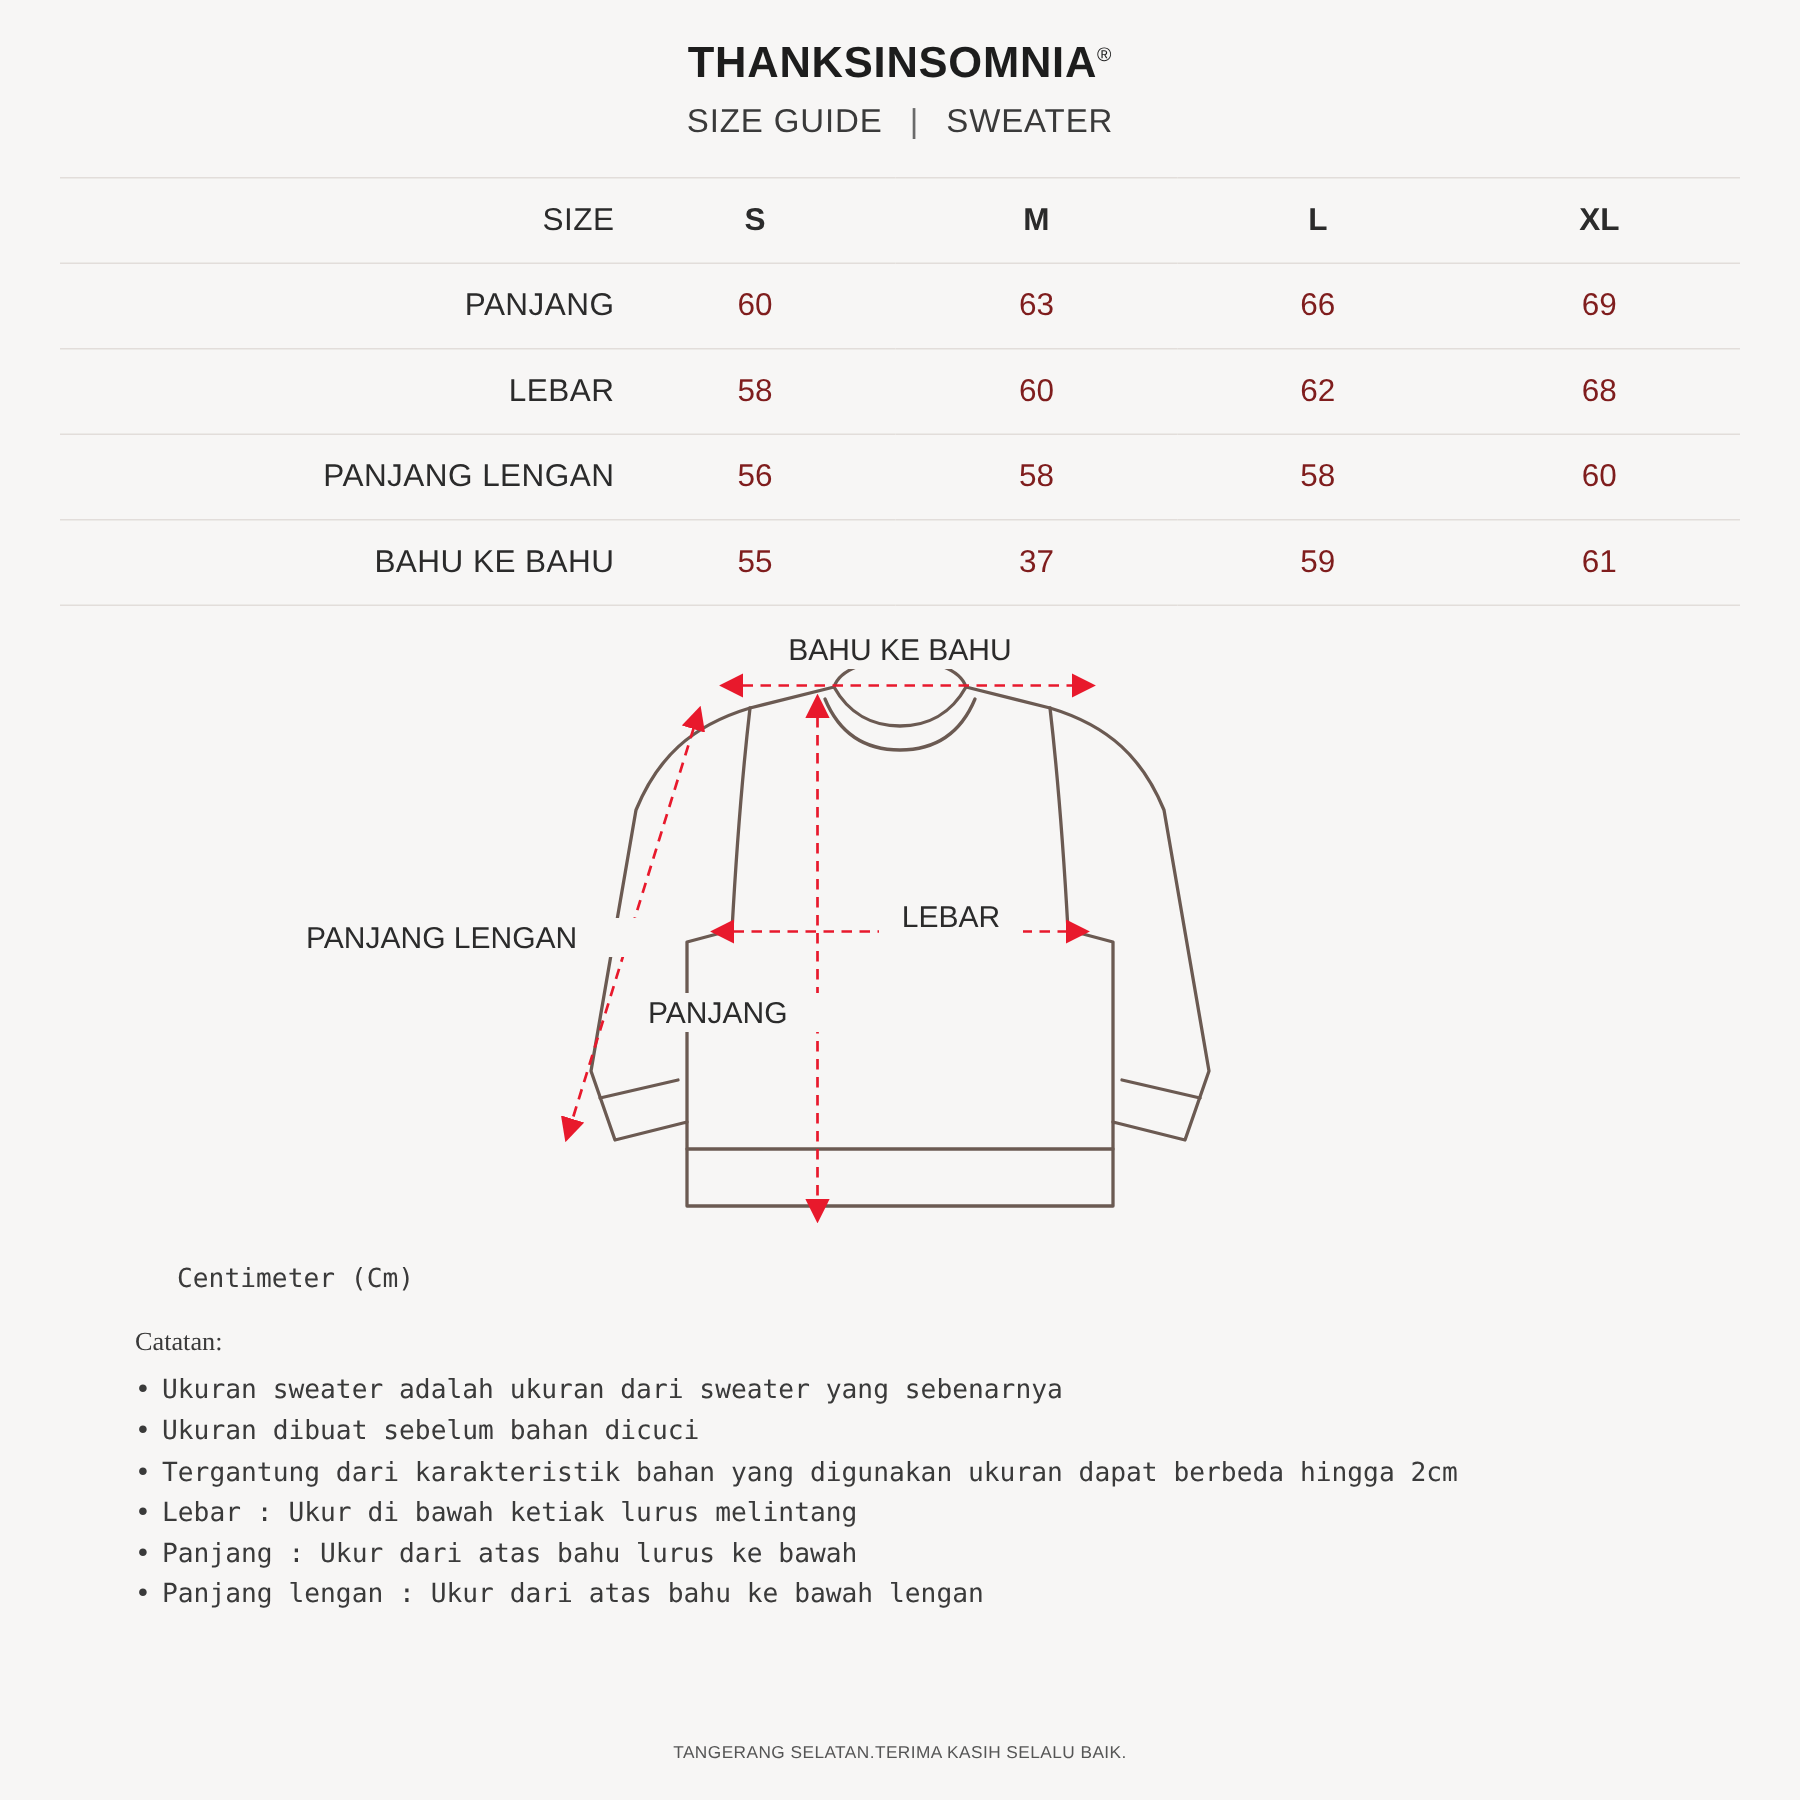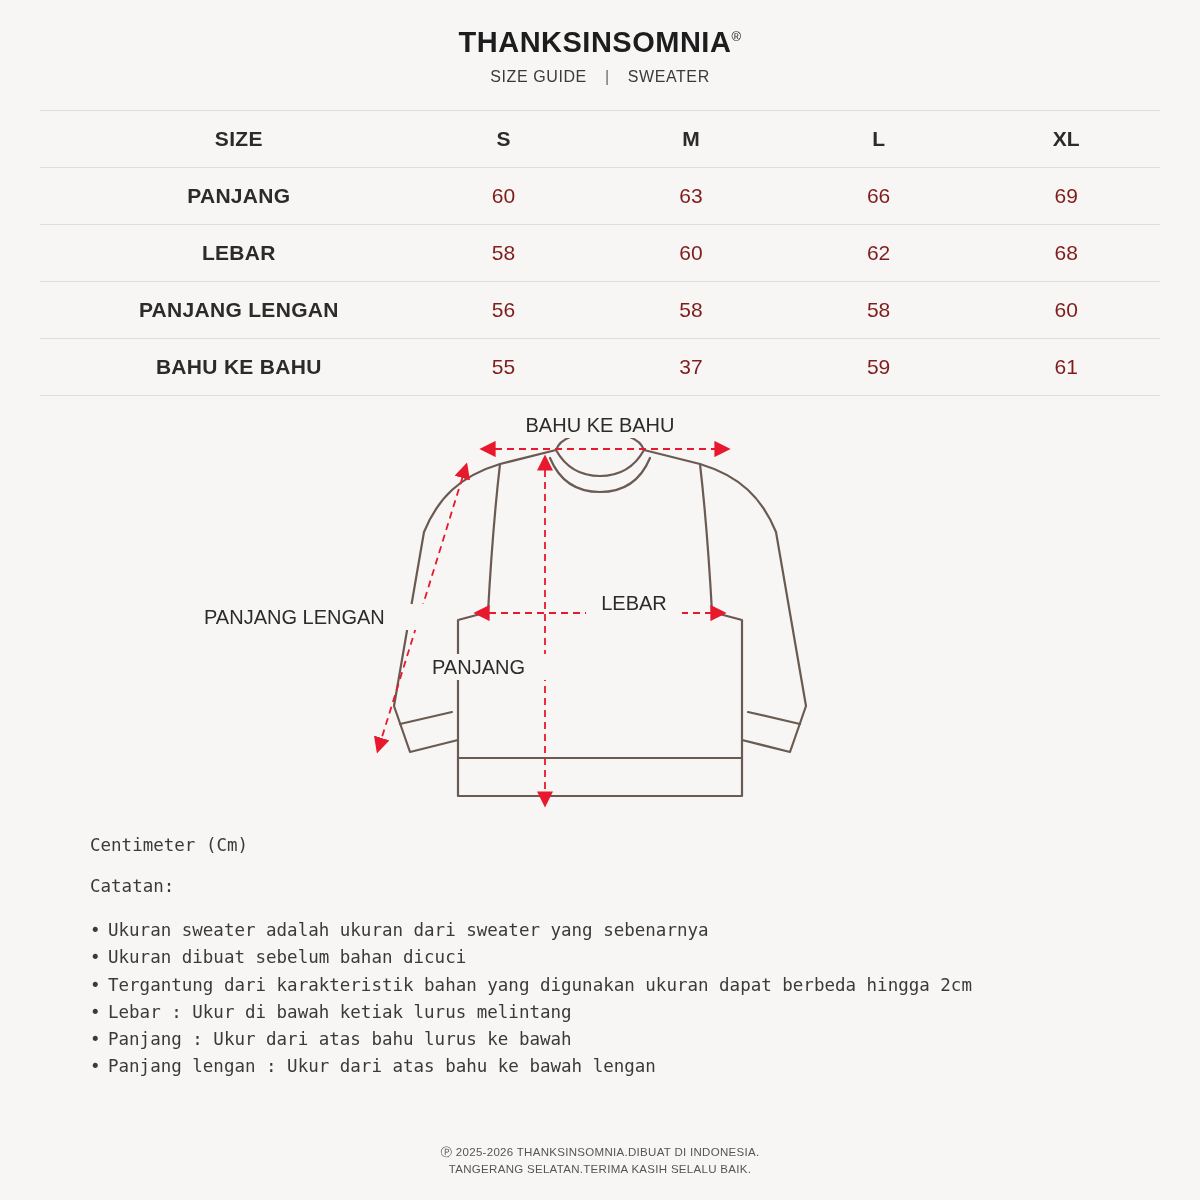--- a/index.html
+++ b/index.html
@@ -34,21 +34,21 @@
     position: relative;
     display: inline-block;
   }
   .brand .reg {
     font-size: 13px;
     vertical-align: super;
     font-weight: normal;
   }
   .subtitle {
     margin-top: 9px;
-    font-size: 16px;
+    font-size: 22px;
     color: #3a3a3a;
     letter-spacing: 0.6px;
     display: flex;
     justify-content: center;
     align-items: center;
     gap: 18px;
   }
   .subtitle .sep {
     color: #6a6a6a;
   }
@@ -67,23 +67,23 @@
     padding: 16px 0;
     font-size: 21px;
     border-bottom: 1px solid #e2ddda;
   }
   table.size-table thead th {
     border-top: 1px solid #e2ddda;
     font-weight: bold;
   }
   table.size-table th.label,
   table.size-table td.label {
-    text-align: center;
+    text-align: right;
     padding-left: 28px;
-    font-weight: bold;
+    font-weight: normal;
     letter-spacing: 0.3px;
   }
   table.size-table th.num,
   table.size-table td.num {
     text-align: center;
     font-weight: normal;
   }
   table.size-table thead th.num {
     font-weight: bold;
   }
@@ -107,23 +107,25 @@
   
   .notes {
     margin: 6px 0 0 90px;
     font-family: "DejaVu Sans Mono", monospace;
     font-size: 17.5px;
     color: #3a3a3a;
     line-height: 1.55;
   }
   .notes .unit {
     margin-bottom: 14px;
+    margin-left: 28px;
   }
   .notes .catatan {
-    margin-bottom: 17px;
+    margin-bottom: 6px;
+    font-family: Liberation Serif, serif;
   }
   .notes ul {
     list-style: none;
     margin: 0;
     padding: 0;
   }
   .notes li {
     position: relative;
     padding-left: 18px;
   }
@@ -297,17 +299,16 @@
       <li>Ukuran sweater adalah ukuran dari sweater yang sebenarnya</li>
       <li>Ukuran dibuat sebelum bahan dicuci</li>
       <li>Tergantung dari karakteristik bahan yang digunakan ukuran dapat berbeda hingga 2cm</li>
       <li>Lebar : Ukur di bawah ketiak lurus melintang</li>
       <li>Panjang : Ukur dari atas bahu lurus ke bawah</li>
       <li>Panjang lengan : Ukur dari atas bahu ke bawah lengan</li>
     </ul>
   </div>
 
   <div class="footer">
-    <div>Ⓟ 2025-2026 THANKSINSOMNIA.DIBUAT DI INDONESIA.</div>
     <div>TANGERANG SELATAN.TERIMA KASIH SELALU BAIK.</div>
   </div>
 
 </div>
 
 </body></html>

